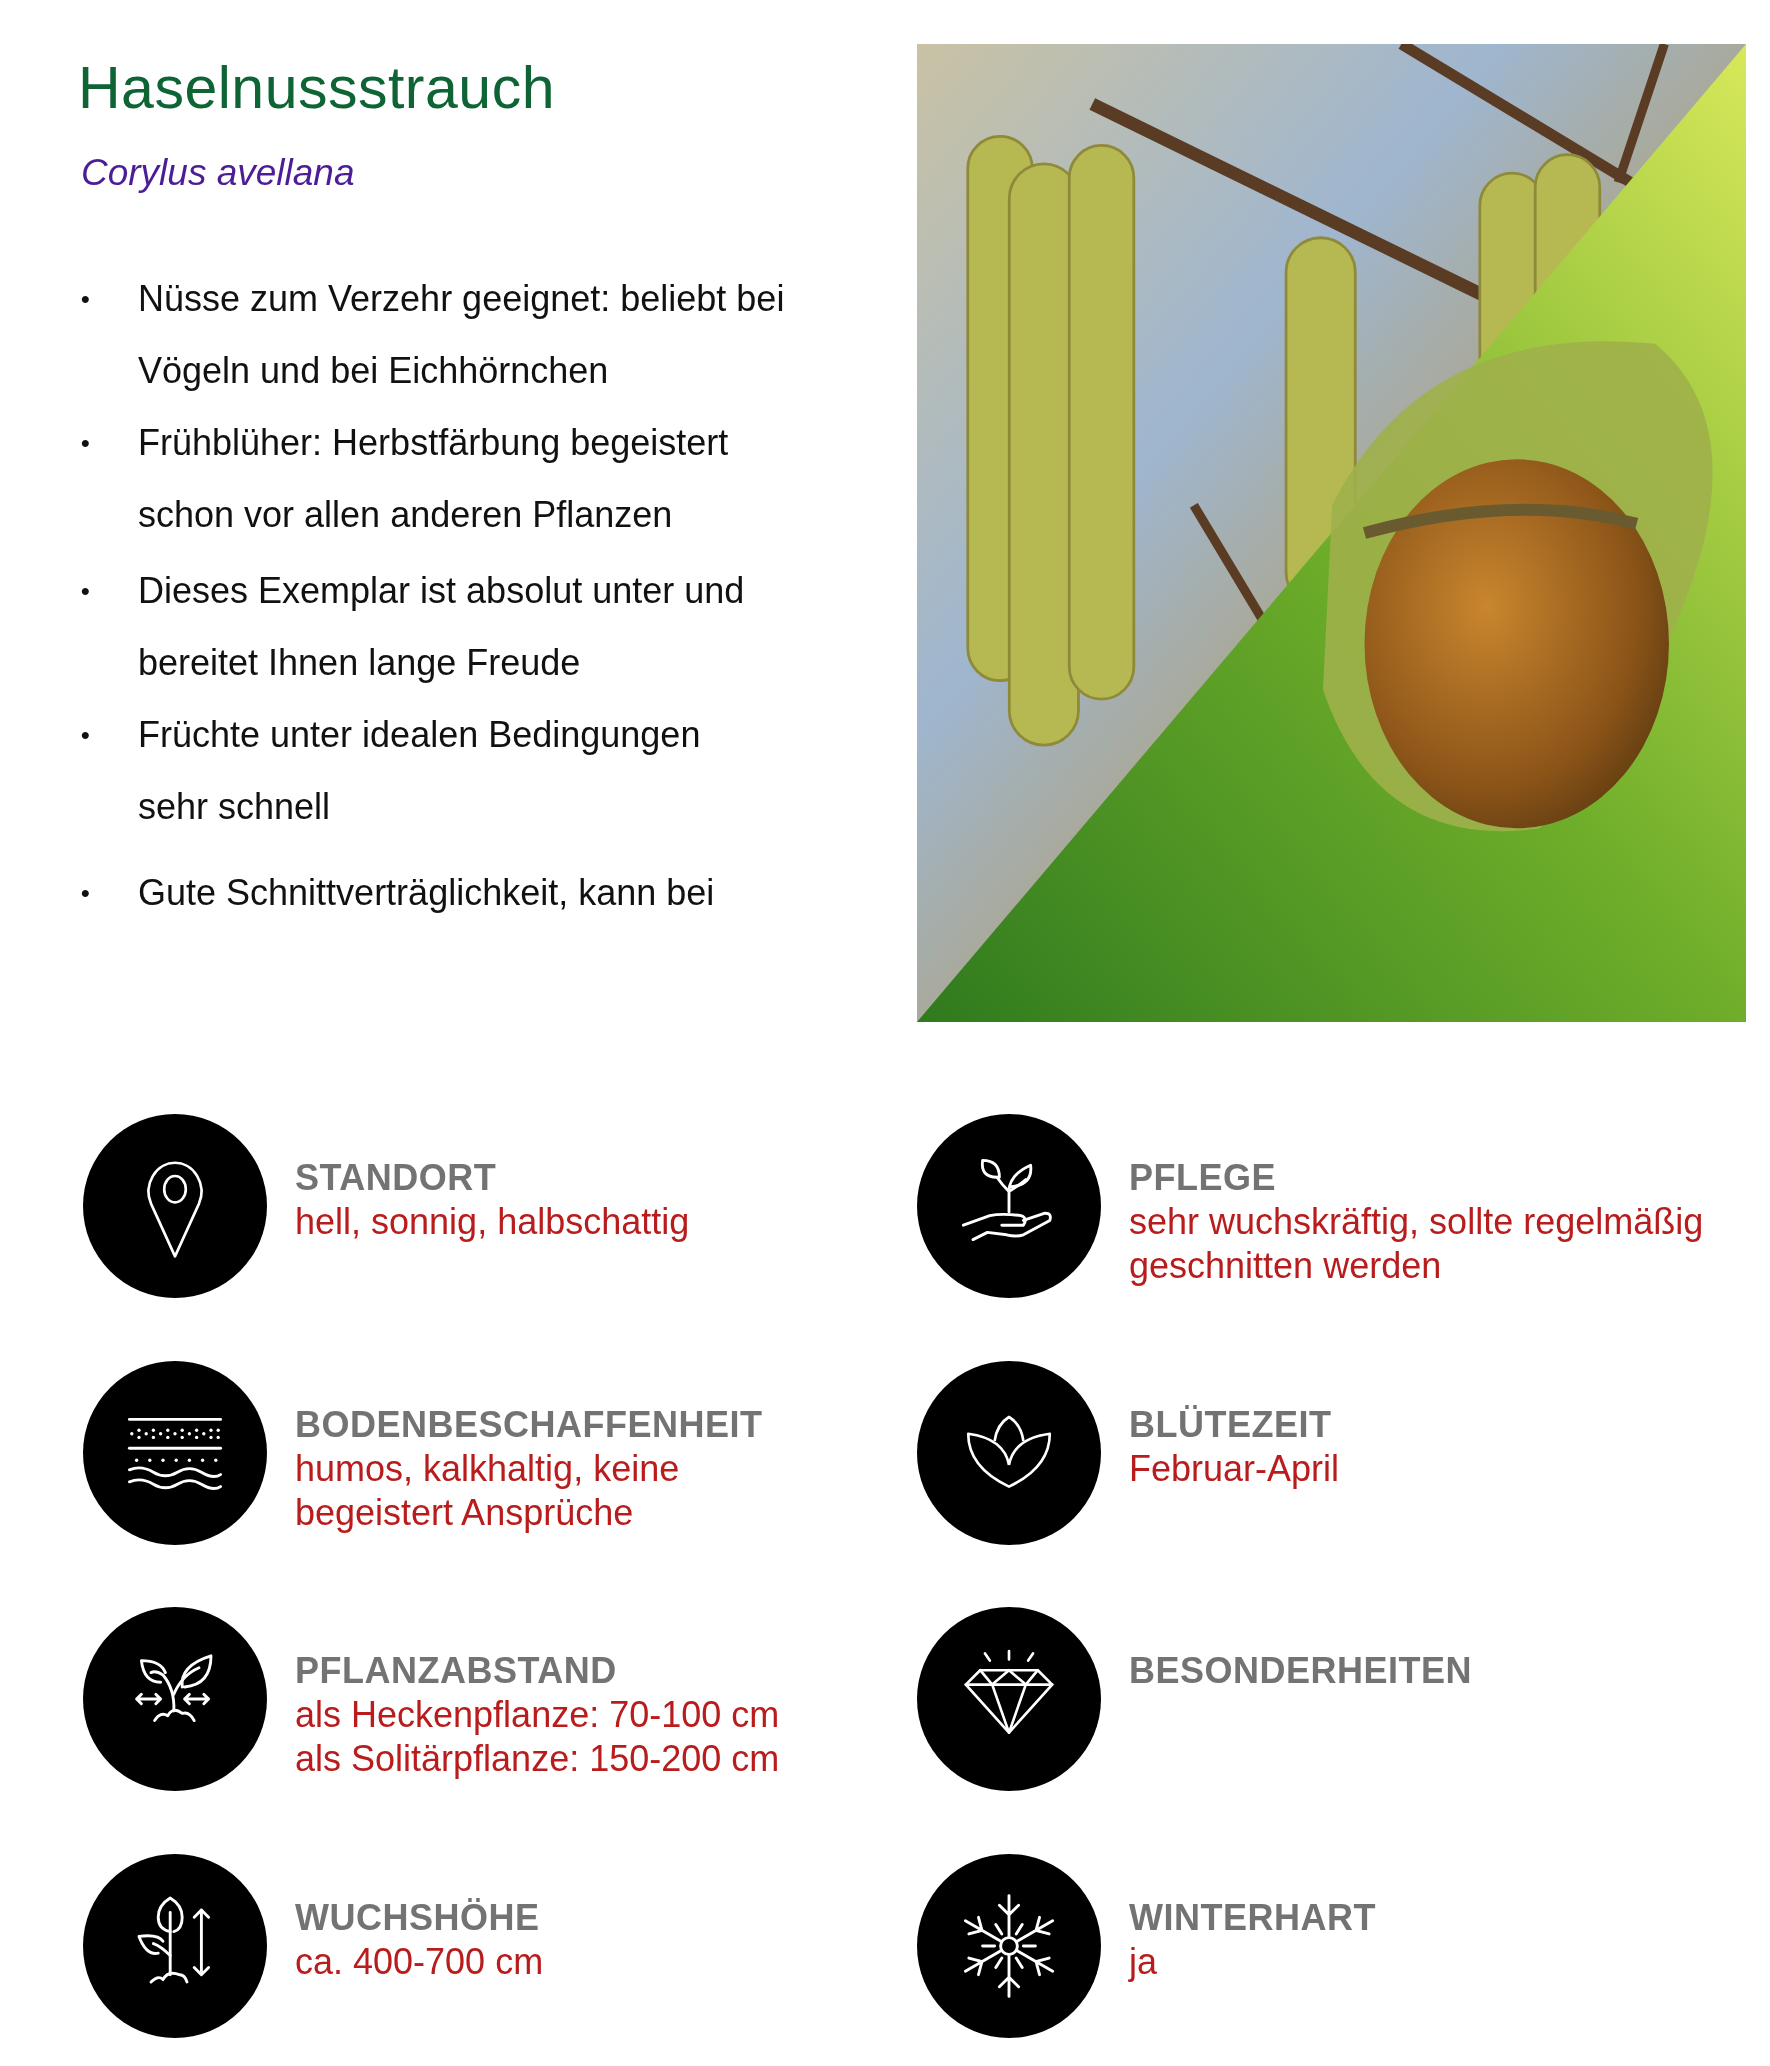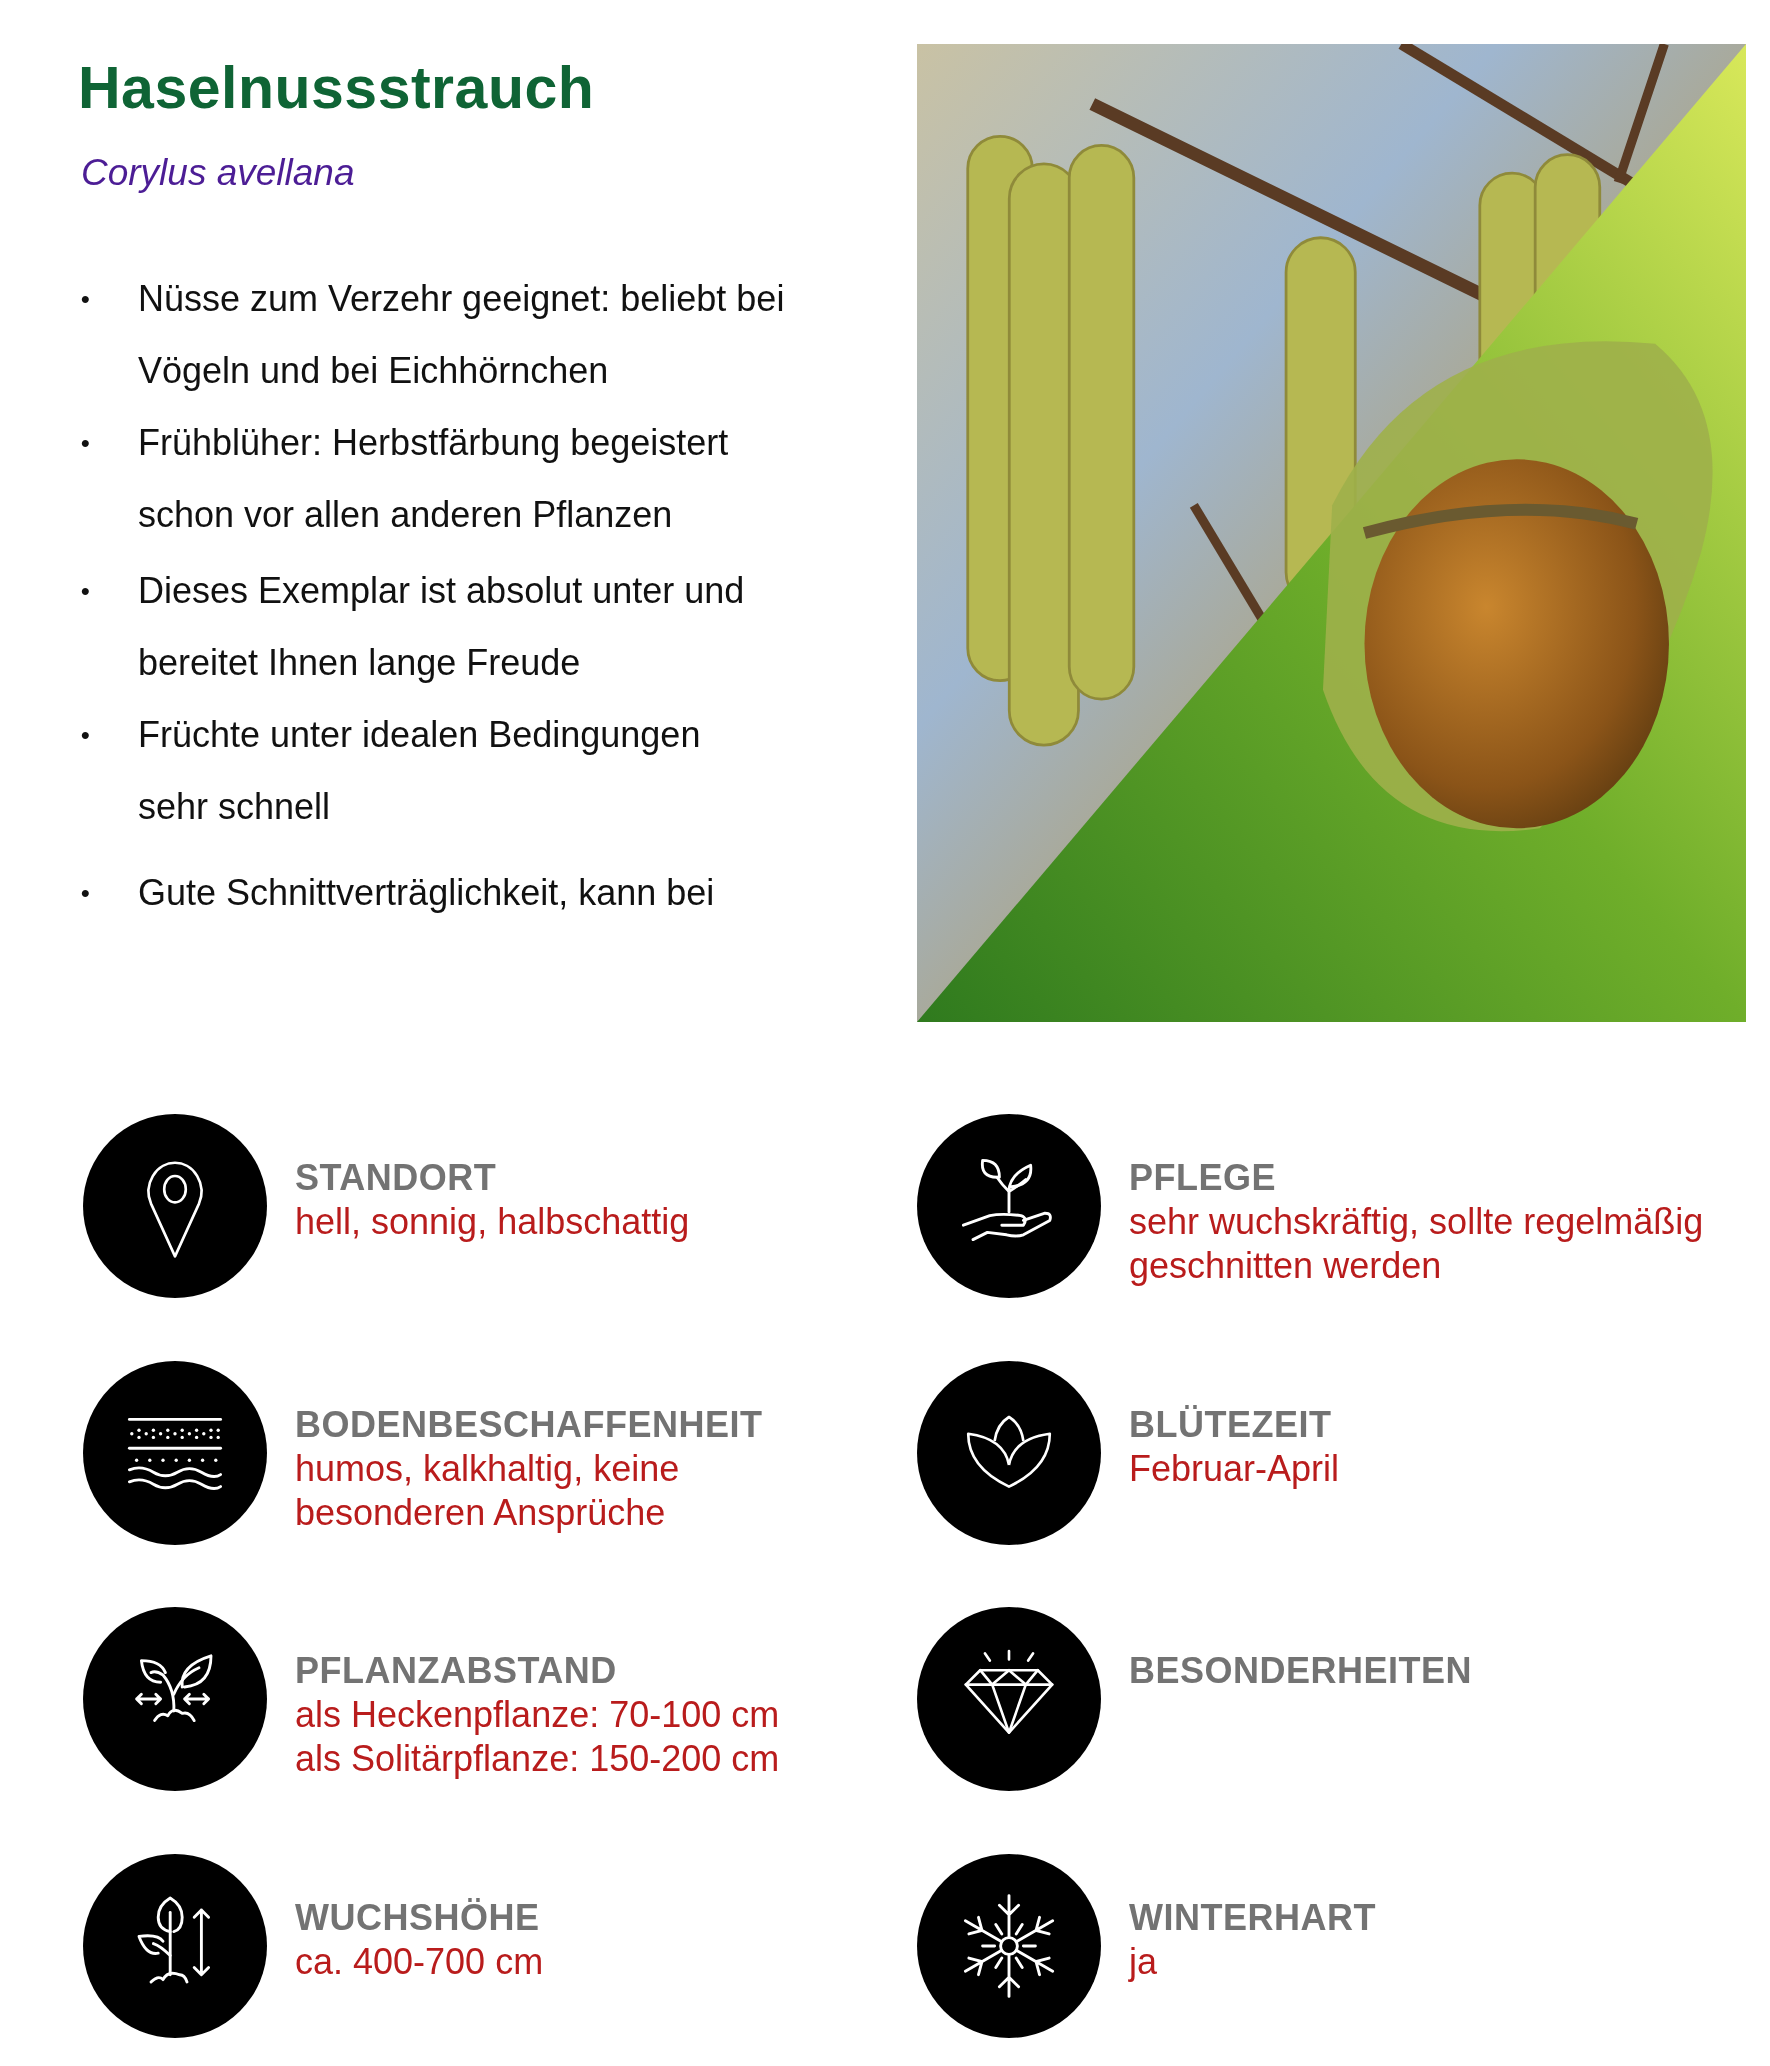--- a/index.html
+++ b/index.html
@@ -1,18 +1,18 @@
 <!DOCTYPE html>
 <html style="font-size:7.4px"><head>
 <meta charset="utf-8">
 <style>
   html, body { margin: 0; padding: 0; background: #ffffff; }
   body { width: 1771px; height: 2066px; position: relative; overflow: hidden;
          font-family: "Liberation Sans", "DejaVu Sans", sans-serif; color: #111; }
-  .title { position: absolute; left: 78px; top: 59px; font-size: 59px; font-weight: bold;
+  .title { position: absolute; left: 78px; top: 59px; font-size: 59px; font-weight: normal;
            color: #0f6435; letter-spacing: 0.5px; line-height: 1; margin: 0; }
   .subtitle { position: absolute; left: 81px; top: 154px; font-size: 37px; font-style: italic;
               line-height: 1; margin: 0; color: #4c1d95; }
   .bullets { position: absolute; left: 78px; top: 263px; width: 784px; margin: 0; padding: 0; list-style: none; }
   .bullets li { position: relative; padding-left: 60px; font-size: 36px; line-height: 72px; margin: 0; }
   .bullets li .dot { position: absolute; left: 2.8px; top: 0; font-size: 26px; line-height: 72px; }
   .bullets li.gap { margin-top: 3.7px; }
   .bullets li.gap2 { margin-top: 14px; }
 
   .photo { position: absolute; left: 917px; top: 44px; width: 829px; height: 978px; overflow: hidden; }
@@ -160,21 +160,21 @@
           <circle cx="73" cy="56" r="1.4"></circle>
           <circle cx="84" cy="56" r="1.4"></circle>
       </g>
       <path d="M12 64 Q22 60 32 66 T52 66 T72 66 T88 68" fill="none" stroke-width="2.4"></path>
       <path d="M12 74 Q22 70 32 76 T52 76 T72 76 T88 78" fill="none" stroke-width="2.4"></path>
     </svg>
   </div>
   <div class="text">
     <div class="label">BODENBESCHAFFENHEIT</div>
     <div class="value">humos, kalkhaltig, keine
-besonderen Ansprüche</div>
+begeistert Ansprüche</div>
   </div>
 </div>
 
 <div class="feature f-right row2">
   <div class="circle">
     <svg viewBox="0 0 100 100" fill="none" stroke="#fff" stroke-width="2.2" stroke-linejoin="round">
       <path d="M38 40 Q40 26 50 20 Q60 26 62 40"></path>
       <path d="M50 60 Q46 38 16 34 Q16 62 50 78 Q84 62 84 34 Q54 38 50 60"></path>
     </svg>
   </div>

